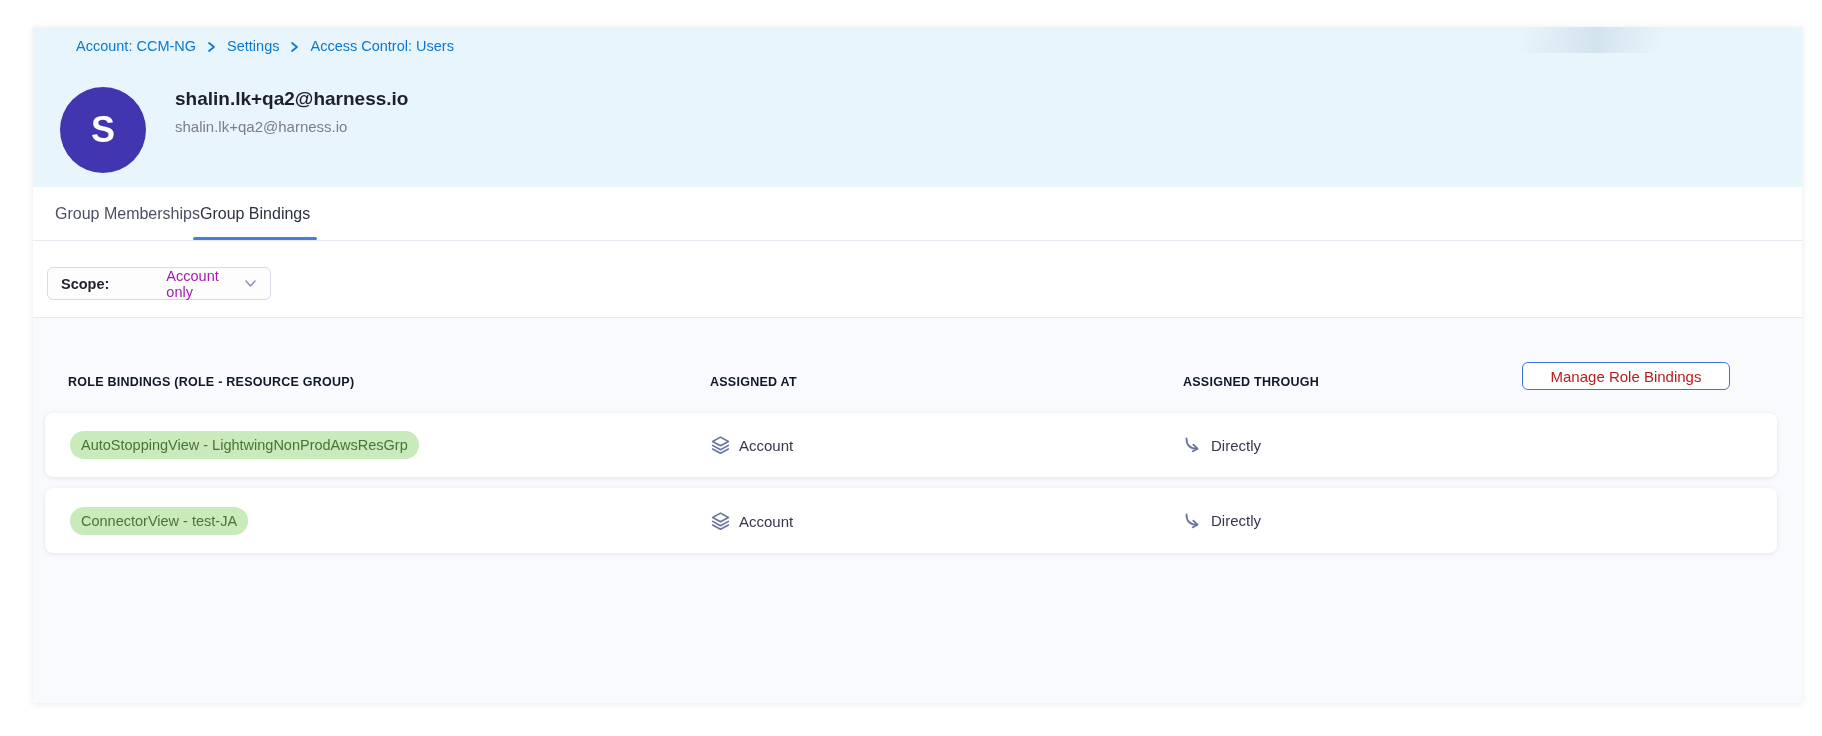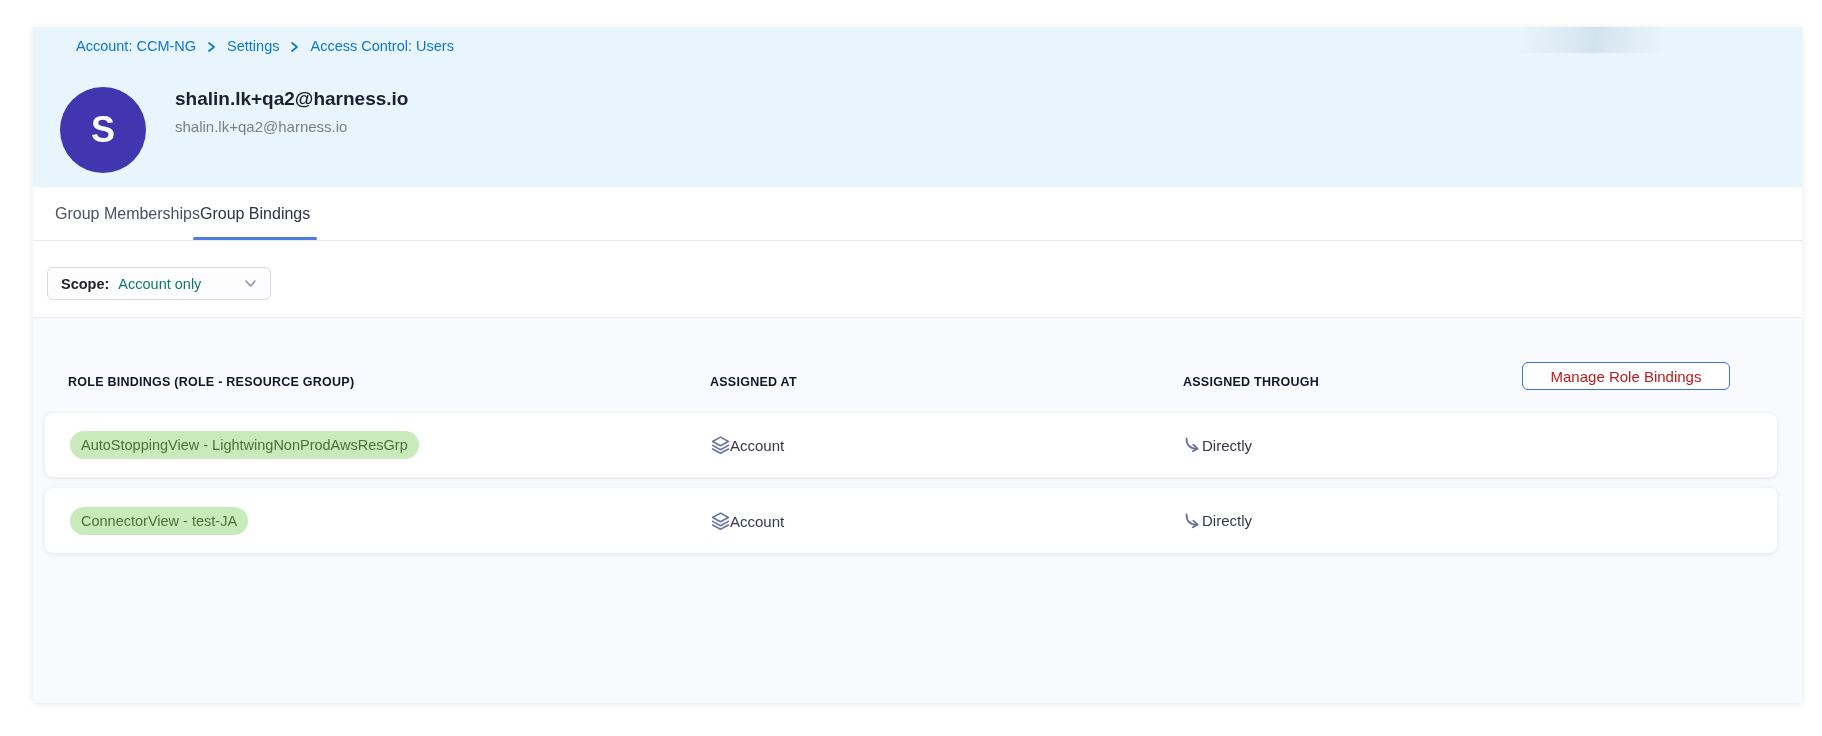--- a/index.html
+++ b/index.html
@@ -41,21 +41,21 @@
     background:#4d7ce0; border-radius:2px;
   }
   .divider-1 { position:absolute; left:0; top:213px; width:100%; height:1px; background:#e7e8f0; }
   
   .scope {
     position:absolute; left:14px; top:240px; width:224px; height:33px;
     border:1px solid #d8dbe7; border-radius:6px; background:#fdfdfe;
     display:flex; align-items:center; padding:0 13px; gap:9px; font-size:14.5px; cursor:pointer;
   }
   .scope-label { font-weight:700; color:#22232e; }
-  .scope-value { color:#0f766e; }
+  .scope-value { color:#a21caf;margin-left:48px; }
   .scope-chevron { margin-left:auto; display:flex; align-items:center; }
   .divider-2 { position:absolute; left:0; top:290px; width:100%; height:1px; background:#e7e8f0; }
   
   .section { position:absolute; left:0; top:291px; width:100%; height:385px; background:#f9fafd; }
   .col-header {
     position:absolute; top:57px; font-size:12.5px; font-weight:700; color:#0f172a; letter-spacing:.25px;
     white-space:nowrap;
   }
   .col-1 { left:35px; } .col-2 { left:677px; } .col-3 { left:1150px; }
   .manage-btn {
@@ -68,21 +68,21 @@
     position:absolute; left:12px; width:1732px; background:#ffffff; border-radius:8px;
     box-shadow:0 1px 4px rgba(96,97,112,.14); display:flex; align-items:center;
   }
   .row-1 { top:95px; height:64px; }
   .row-2 { top:170px; height:65px; }
   .binding-badge {
     position:absolute; left:25px; top:50%; transform:translateY(-50%);
     background:#c9eaba; color:#4b7238; font-size:14.5px; border-radius:14px;
     padding:6px 11px; white-space:nowrap;
   }
-  .cell { position:absolute; top:50%; transform:translateY(-50%); display:flex; align-items:center; font-size:15px; color:#35374a; white-space:nowrap; }
+  .cell { position:absolute; top:50%; transform:translateY(-50%); display:flex; align-items:center; gap:9px; font-size:15px; color:#35374a; white-space:nowrap; }
   .cell-assigned-at { left:666px; }
   .cell-assigned-through { left:1137px; }
   .cell .ico { display:flex; align-items:center; }
 </style>
 </head>
 <body>
 
 <div class="canvas">
   <div class="page">
 

